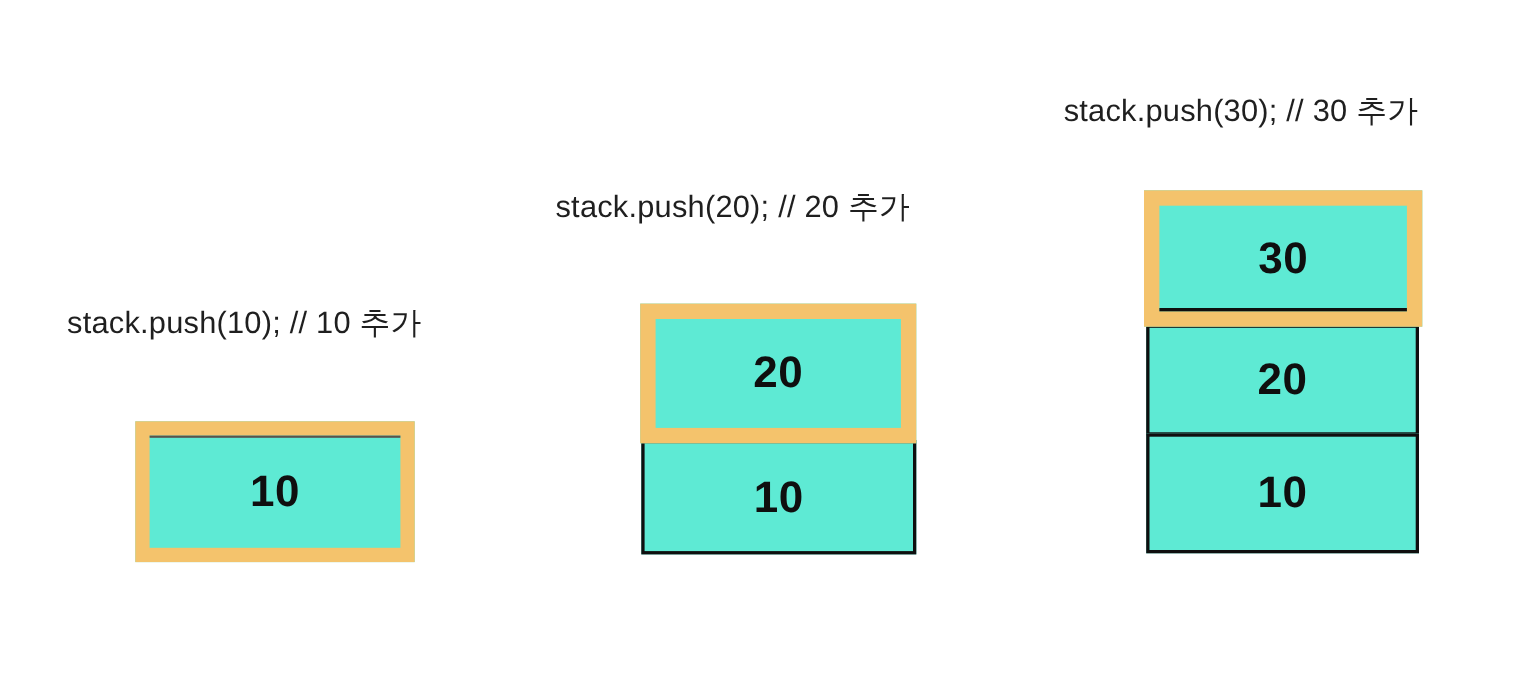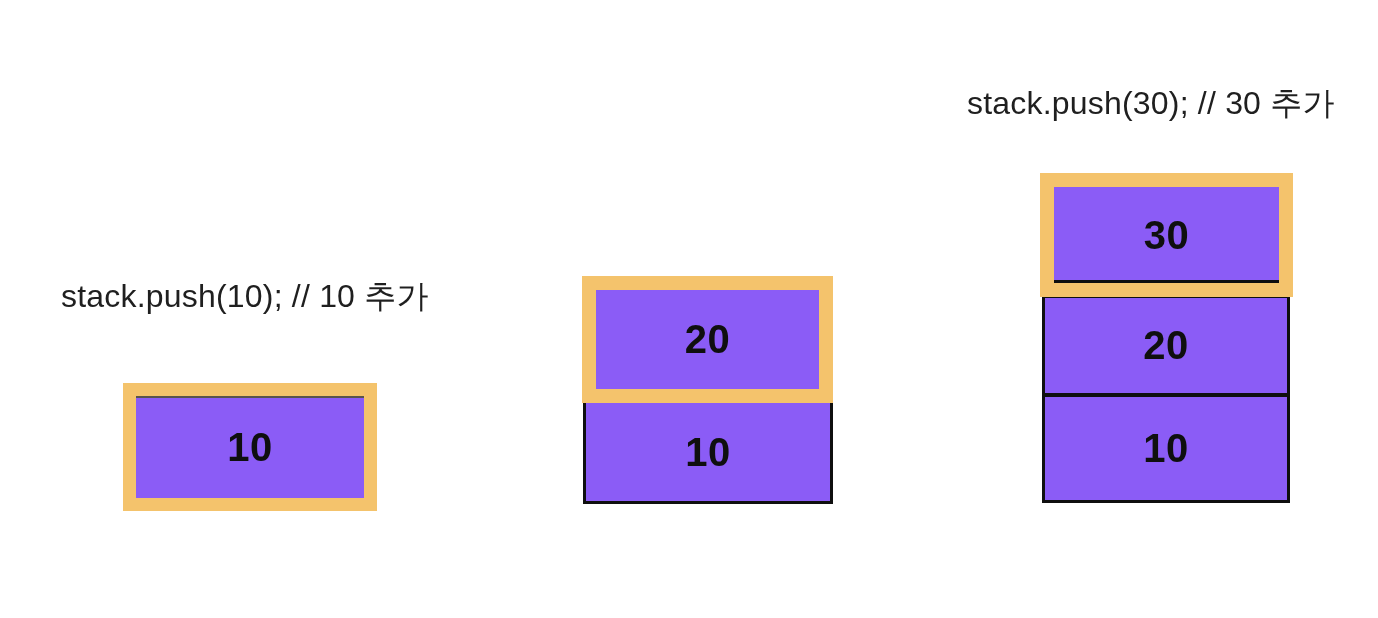--- a/index.html
+++ b/index.html
@@ -11,30 +11,30 @@
   .canvas {
     position: relative;
     width: 1378px;
     height: 618px;
     background: #ffffff;
     overflow: hidden;
     font-family: "Liberation Sans", "DejaVu Sans", sans-serif;
   }
   .code-label {
     position: absolute;
-    font-size: 32px;
+    font-size: 28px;
     line-height: 1;
     color: var(--label-text);
     white-space: nowrap;
     letter-spacing: 0.2px;
   }
   .cell {
     position: absolute;
     box-sizing: border-box;
-    background: #8b5cf6;
+    background: #5eead4;
     display: flex;
     align-items: center;
     justify-content: center;
   }
   .cell .val {
     font-weight: 700;
     font-size: 40px;
     color: var(--ink);
     letter-spacing: 0.5px;
   }
@@ -63,20 +63,21 @@
 <body>
 
 <div class="canvas">
 
   <div class="code-label" id="lbl1">stack.push(10); // 10 추가</div>
   <div class="cell hl" id="p1b1">
     <div class="innerline top"></div>
     <span class="val">10</span>
   </div>
 
+  <div class="code-label" id="lbl2">stack.push(20); // 20 추가</div>
   <div class="cell hl" id="p2b1">
     <span class="val">20</span>
   </div>
   <div class="cell blk" id="p2b2">
     <span class="val">10</span>
   </div>
 
   <div class="code-label" id="lbl3">stack.push(30); // 30 추가</div>
   <div class="cell hl" id="p3b1">
     <div class="innerline bottom"></div>

